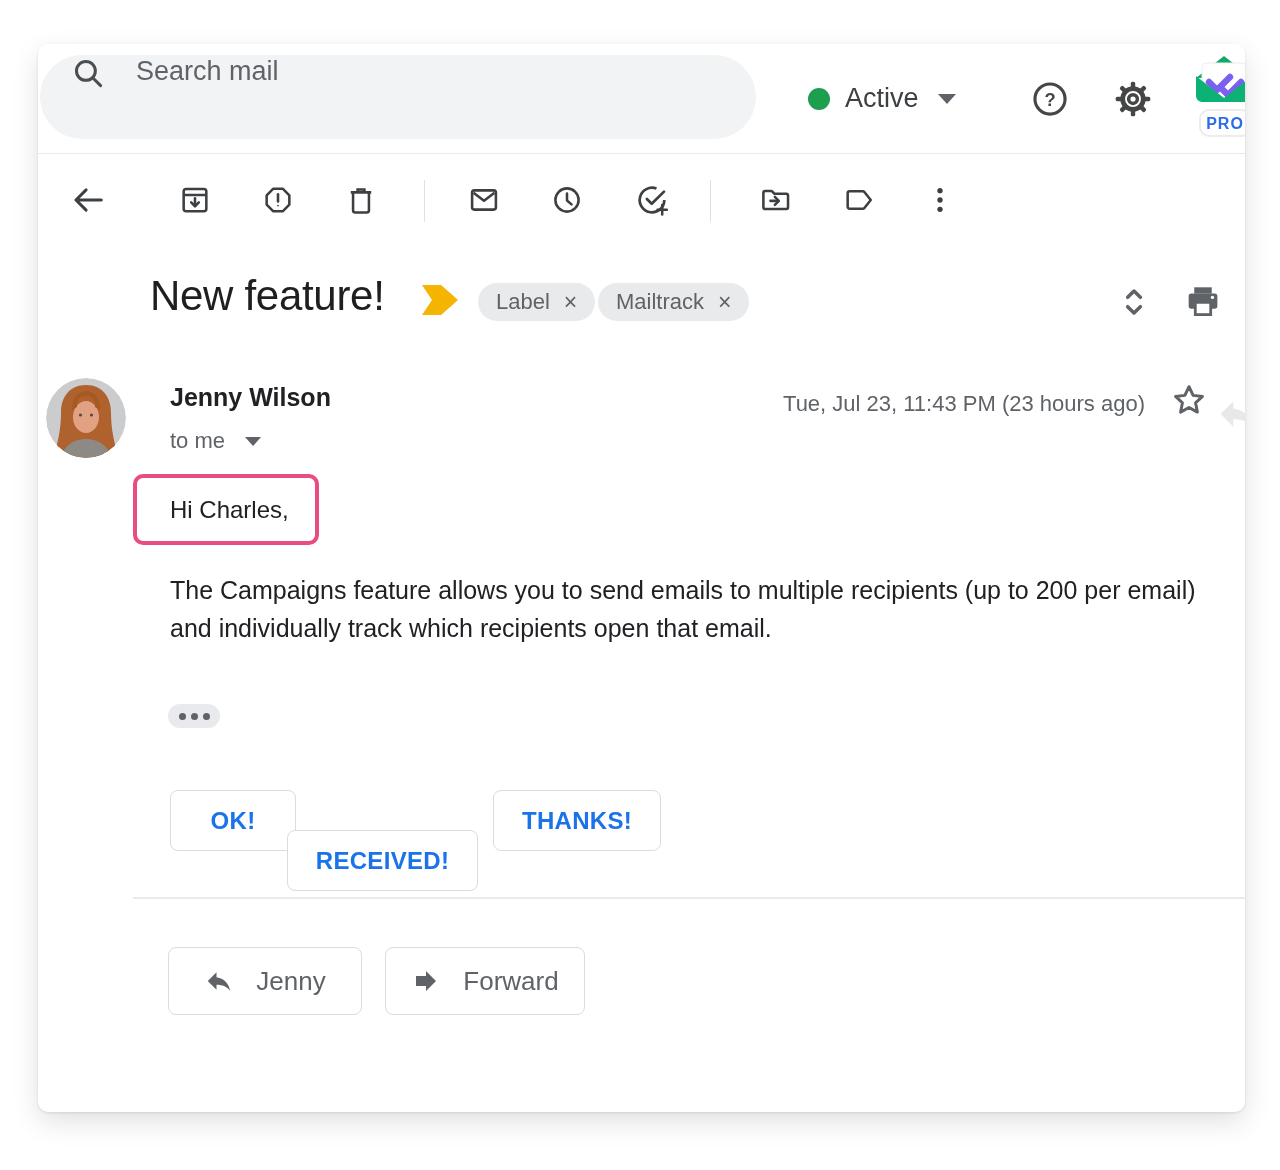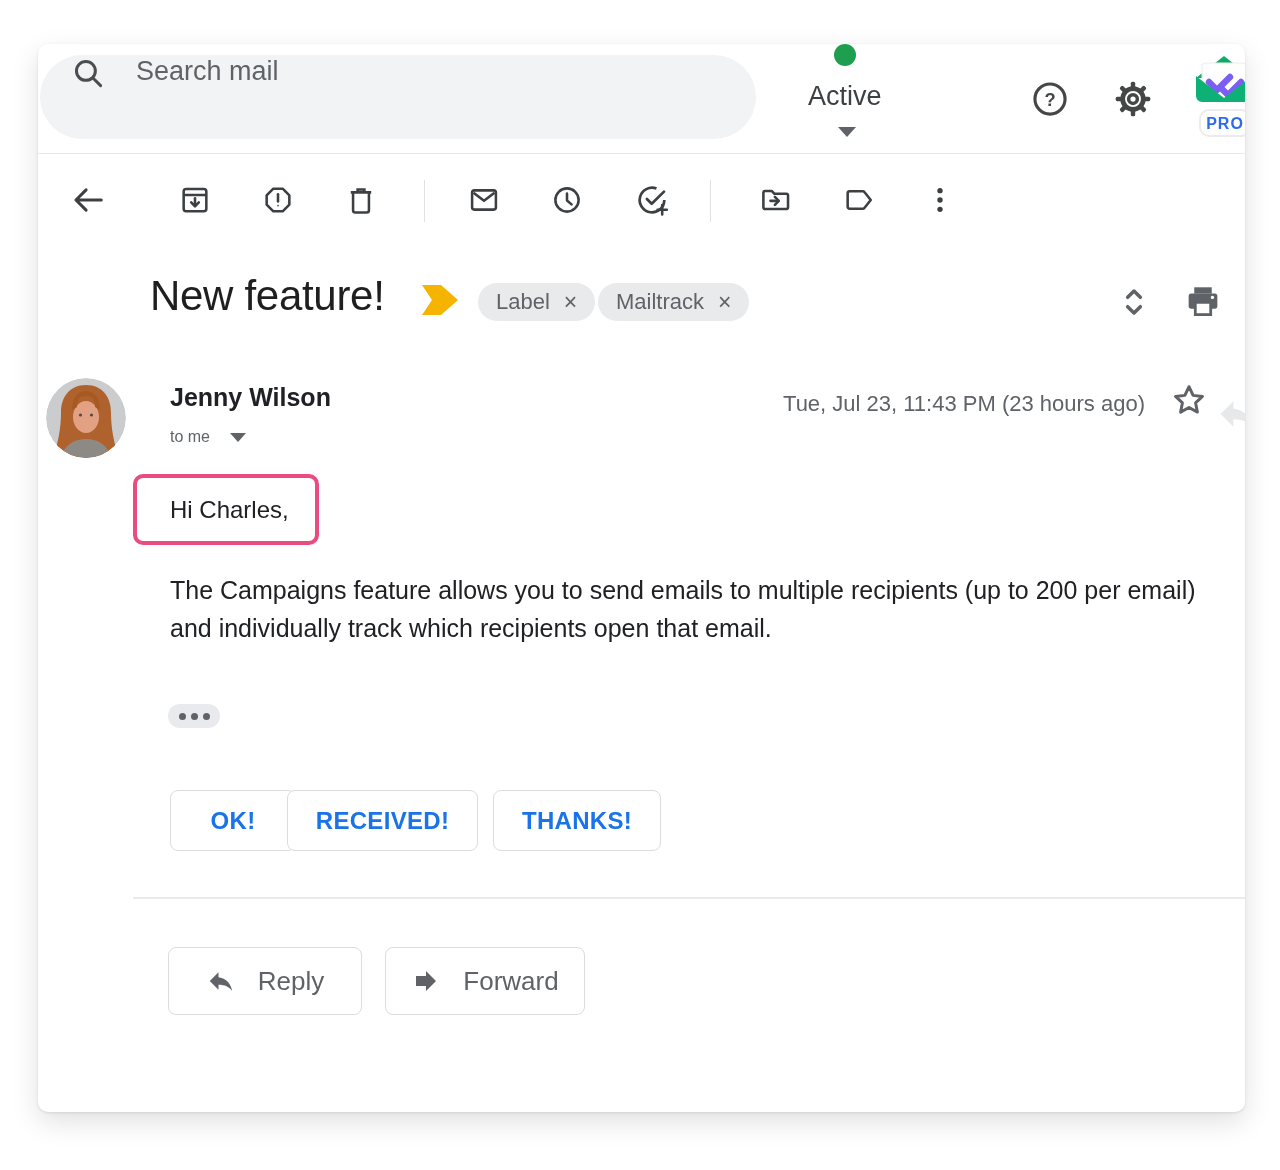--- a/index.html
+++ b/index.html
@@ -17,21 +17,21 @@
   .topbar{position:absolute;left:0;top:0;width:100%;height:109px;background:#fff;border-bottom:1px solid #e8eaed;}
   .searchbar{
     position:absolute;left:2px;top:11px;width:716px;height:84px;background:#f1f3f4;
     border-radius:42px;display:flex;align-items:flex-start;padding-left:30px;box-sizing:border-box;
   }
   .search-input{
     border:none;background:transparent;outline:none;font-size:27px;color:#5f6368;
     margin-left:28px;width:560px;font-family:inherit;
   }
   .search-input::placeholder{color:#5f6368;opacity:1;}
-  .status{position:absolute;left:770px;top:0;height:109px;display:flex;align-items:center;gap:15px;cursor:pointer;flex-direction:column;}
+  .status{position:absolute;left:770px;top:0;height:109px;display:flex;align-items:center;gap:15px;cursor:pointer;}
   .status-dot{width:22px;height:22px;border-radius:50%;background:#1e9e4f;}
   .status-label{font-size:27px;color:#3c4043;font-weight:500;}
   .caret-down{width:0;height:0;border-left:9px solid transparent;border-right:9px solid transparent;border-top:10px solid #5f6368;margin-left:4px;}
   .icon-btn{position:absolute;width:52px;height:52px;display:flex;align-items:center;justify-content:center;background:none;border:none;padding:0;cursor:pointer;}
   .help-btn{left:986px;top:29px;}
   .gear-btn{left:1069px;top:29px;}
   .logo{position:absolute;left:1154px;top:10px;width:64px;height:88px;}
   
   .toolbar-btn{position:absolute;top:130px;width:52px;height:52px;display:flex;align-items:center;justify-content:center;background:none;border:none;padding:0;cursor:pointer;}
   .tb-divider{position:absolute;top:136px;width:1px;height:42px;background:#dfe1e5;}
@@ -44,21 +44,21 @@
   }
   .chip-label1{left:440px;justify-content:flex-end;}
   .chip-label2{left:560px;}
   .chip .close{font-size:23px;color:#5f6368;cursor:pointer;line-height:1;}
   .expand-btn{left:1070px;top:232px;}
   .print-btn{left:1139px;top:232px;}
   
   .avatar{position:absolute;left:8px;top:334px;width:80px;height:80px;border-radius:50%;overflow:hidden;}
   .sender-name{position:absolute;left:132px;top:339px;font-size:25px;font-weight:700;color:#202124;}
   .to-me{position:absolute;left:132px;top:384px;display:flex;align-items:center;gap:20px;cursor:pointer;}
-  .to-me-label{font-size:16px;color:#5f6368;}
+  .to-me-label{font-size:22px;color:#5f6368;}
   .caret-small{width:0;height:0;border-left:8px solid transparent;border-right:8px solid transparent;border-top:9px solid #5f6368;}
   .timestamp{position:absolute;right:100px;top:347px;font-size:22px;color:#5f6368;}
   .star-btn{left:1125px;top:330px;}
   .edge-reply{position:absolute;right:-14px;top:348px;opacity:.40;}
   
   .greeting-box{
     position:absolute;left:95px;top:430px;width:186px;height:71px;box-sizing:border-box;
     border:4.5px solid #e94c7e;border-radius:10px;display:flex;align-items:center;padding-left:33px;
     font-size:24px;color:#202124;background:#fff;
   }
@@ -67,21 +67,21 @@
     position:absolute;left:130px;top:660px;width:52px;height:24px;border-radius:12px;background:#e8eaed;
     display:flex;align-items:center;justify-content:center;gap:5px;border:none;cursor:pointer;padding:0;
   }
   .trimmed i{width:7px;height:7px;border-radius:50%;background:#5f6368;display:block;}
   .smart-reply{
     position:absolute;top:746px;height:61px;border:1px solid #dadce0;border-radius:8px;background:#fff;
     color:#1a73e8;font-size:24px;font-weight:600;letter-spacing:.3px;display:flex;align-items:center;
     justify-content:center;cursor:pointer;box-sizing:border-box;font-family:inherit;
   }
   .sr-0{left:132px;width:126px;}
-  .sr-1{left:249px;width:191px;}
+  .sr-1{left:249px;width:191px;margin-top:40px;}
   .sr-2{left:455px;width:168px;}
   .divider-bottom{position:absolute;left:95px;top:853px;width:1112px;height:2px;background:#ebebeb;}
   .action-btn{
     position:absolute;top:903px;height:68px;border:1.5px solid #dadce0;border-radius:8px;background:#fff;
     color:#5f6368;font-size:26px;font-weight:500;display:flex;align-items:center;justify-content:center;
     gap:22px;cursor:pointer;box-sizing:border-box;font-family:inherit;
   }
   .reply-btn{left:130px;width:194px;}
   .forward-btn{left:347px;width:200px;}
   svg{display:block;}
@@ -289,21 +289,21 @@
   <button class="smart-reply sr-0">OK!</button>
   <button class="smart-reply sr-1">RECEIVED!</button>
   <button class="smart-reply sr-2">THANKS!</button>
 
   <div class="divider-bottom"></div>
 
   <button class="action-btn reply-btn">
     <svg width="30" height="30" viewBox="0 0 24 24" fill="#5f6368">
       <path d="M10 9V5l-7 7 7 7v-4.1c5 0 8.5 1.63 11 5.1-1-5-4-10-11-11z"></path>
     </svg>
-    <span>Reply</span>
+    <span>Jenny</span>
   </button>
   <button class="action-btn forward-btn">
     <svg width="30" height="30" viewBox="0 0 24 24" fill="#5f6368">
       <path d="M12 8V4l8 8-8 8v-4H4V8z"></path>
     </svg>
     <span>Forward</span>
   </button>
 
 </div>
 

